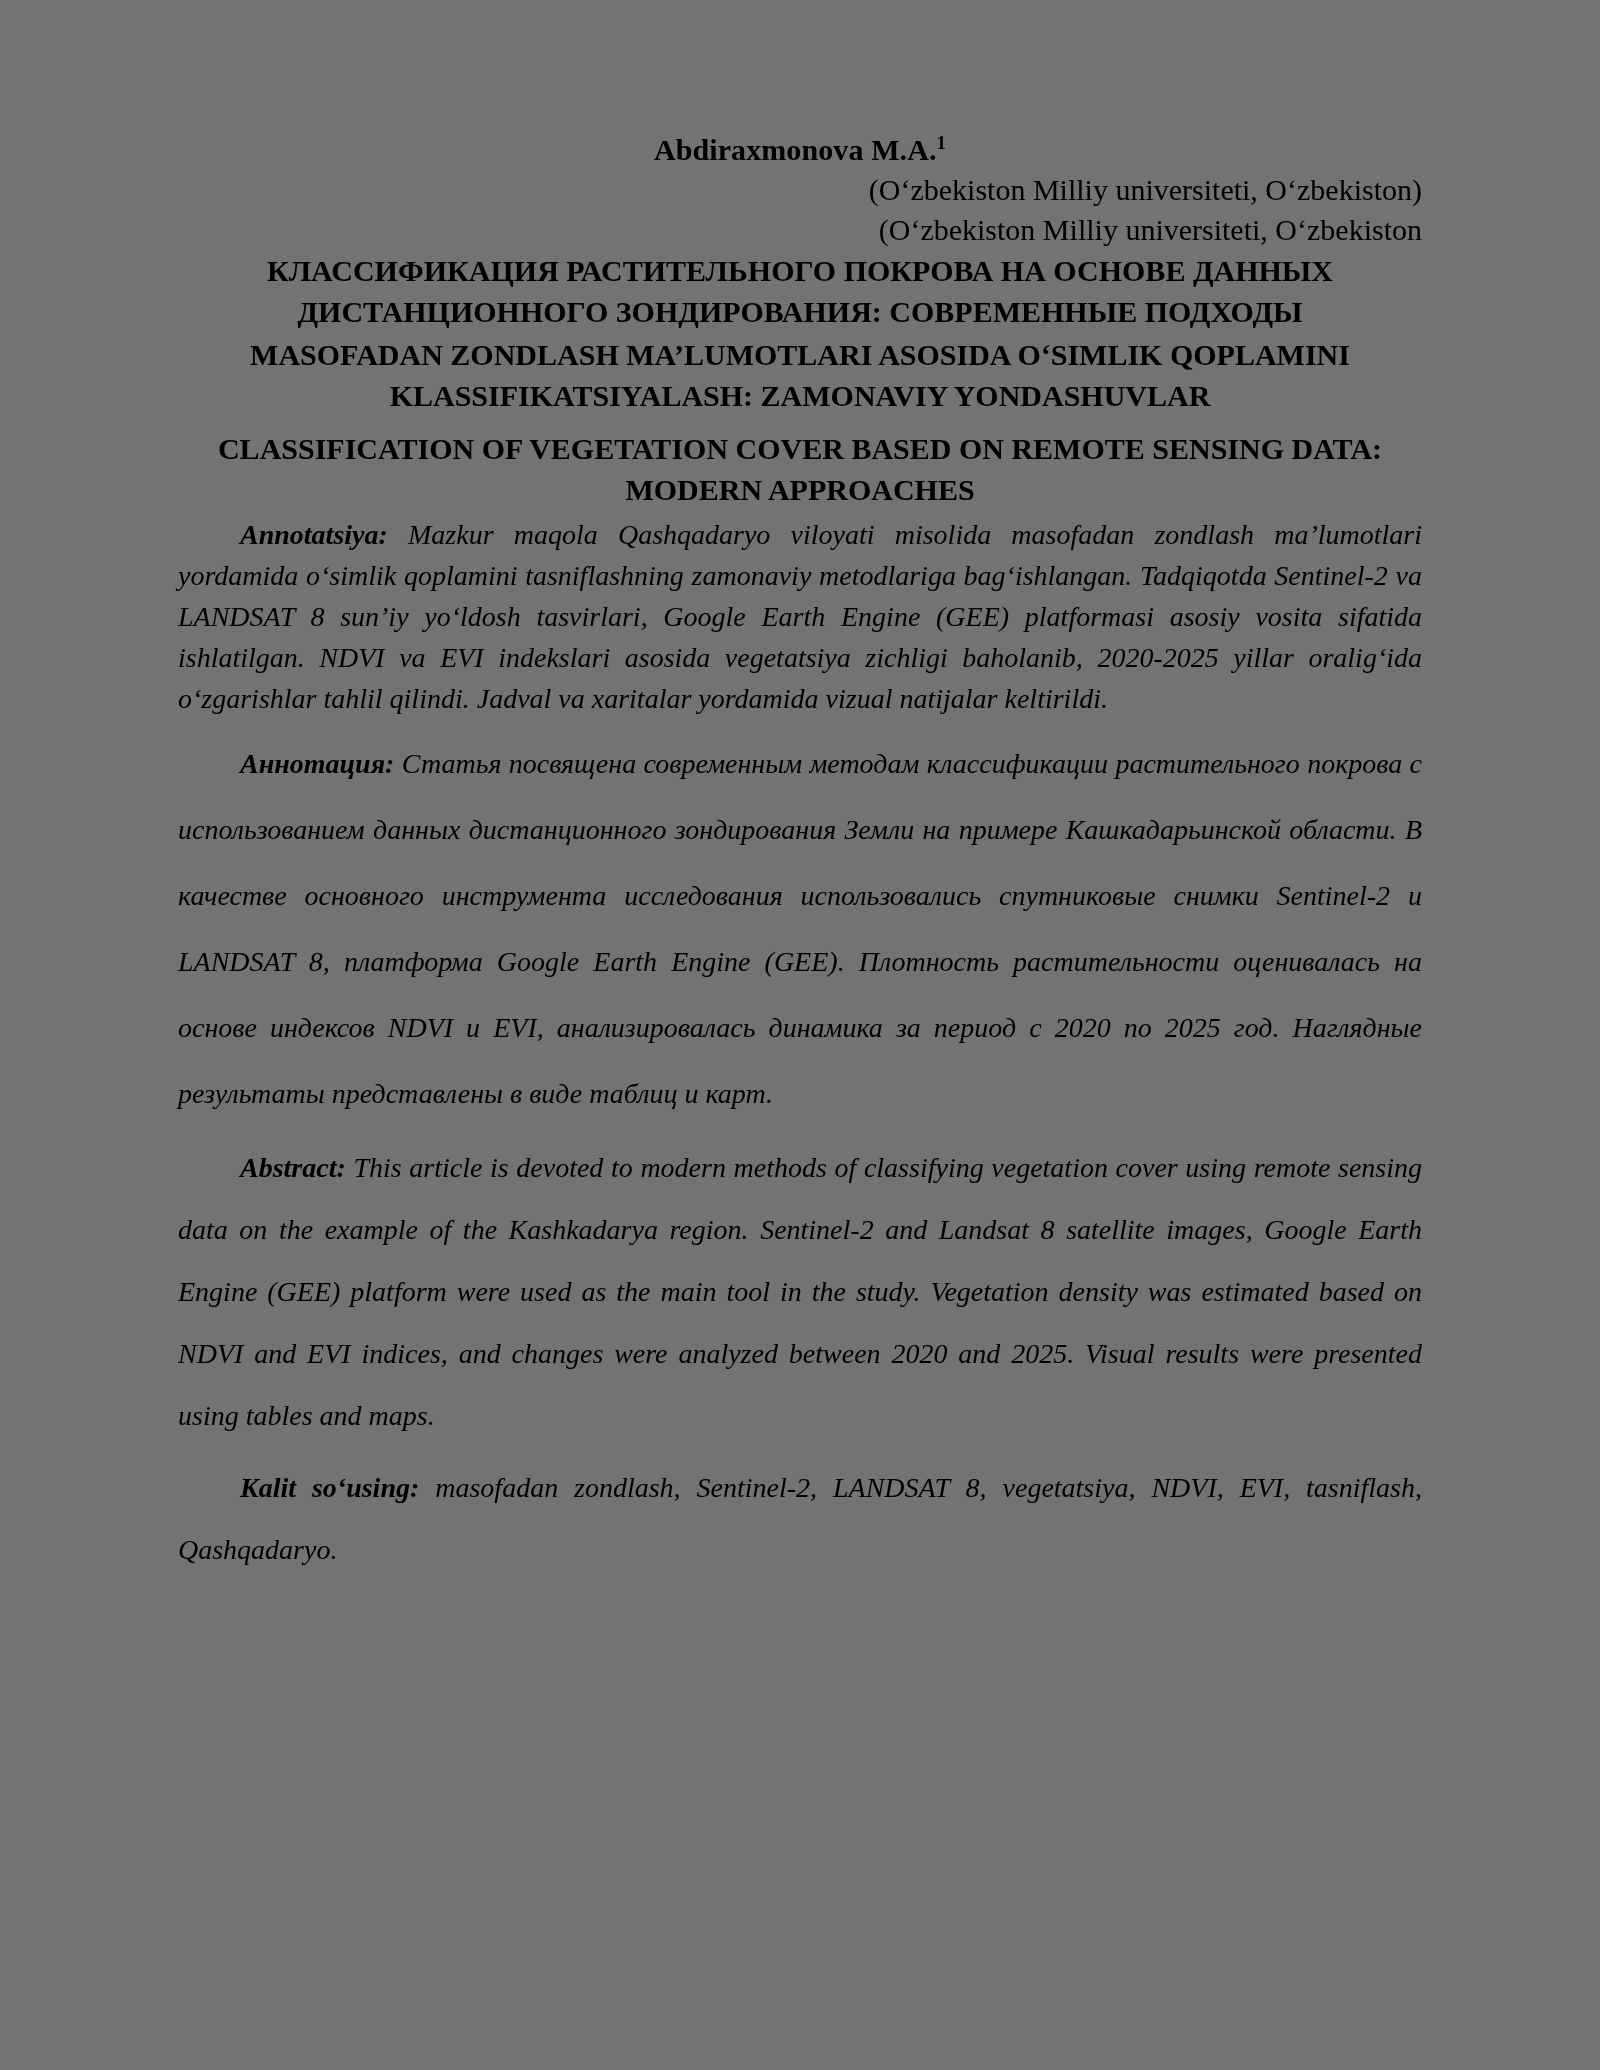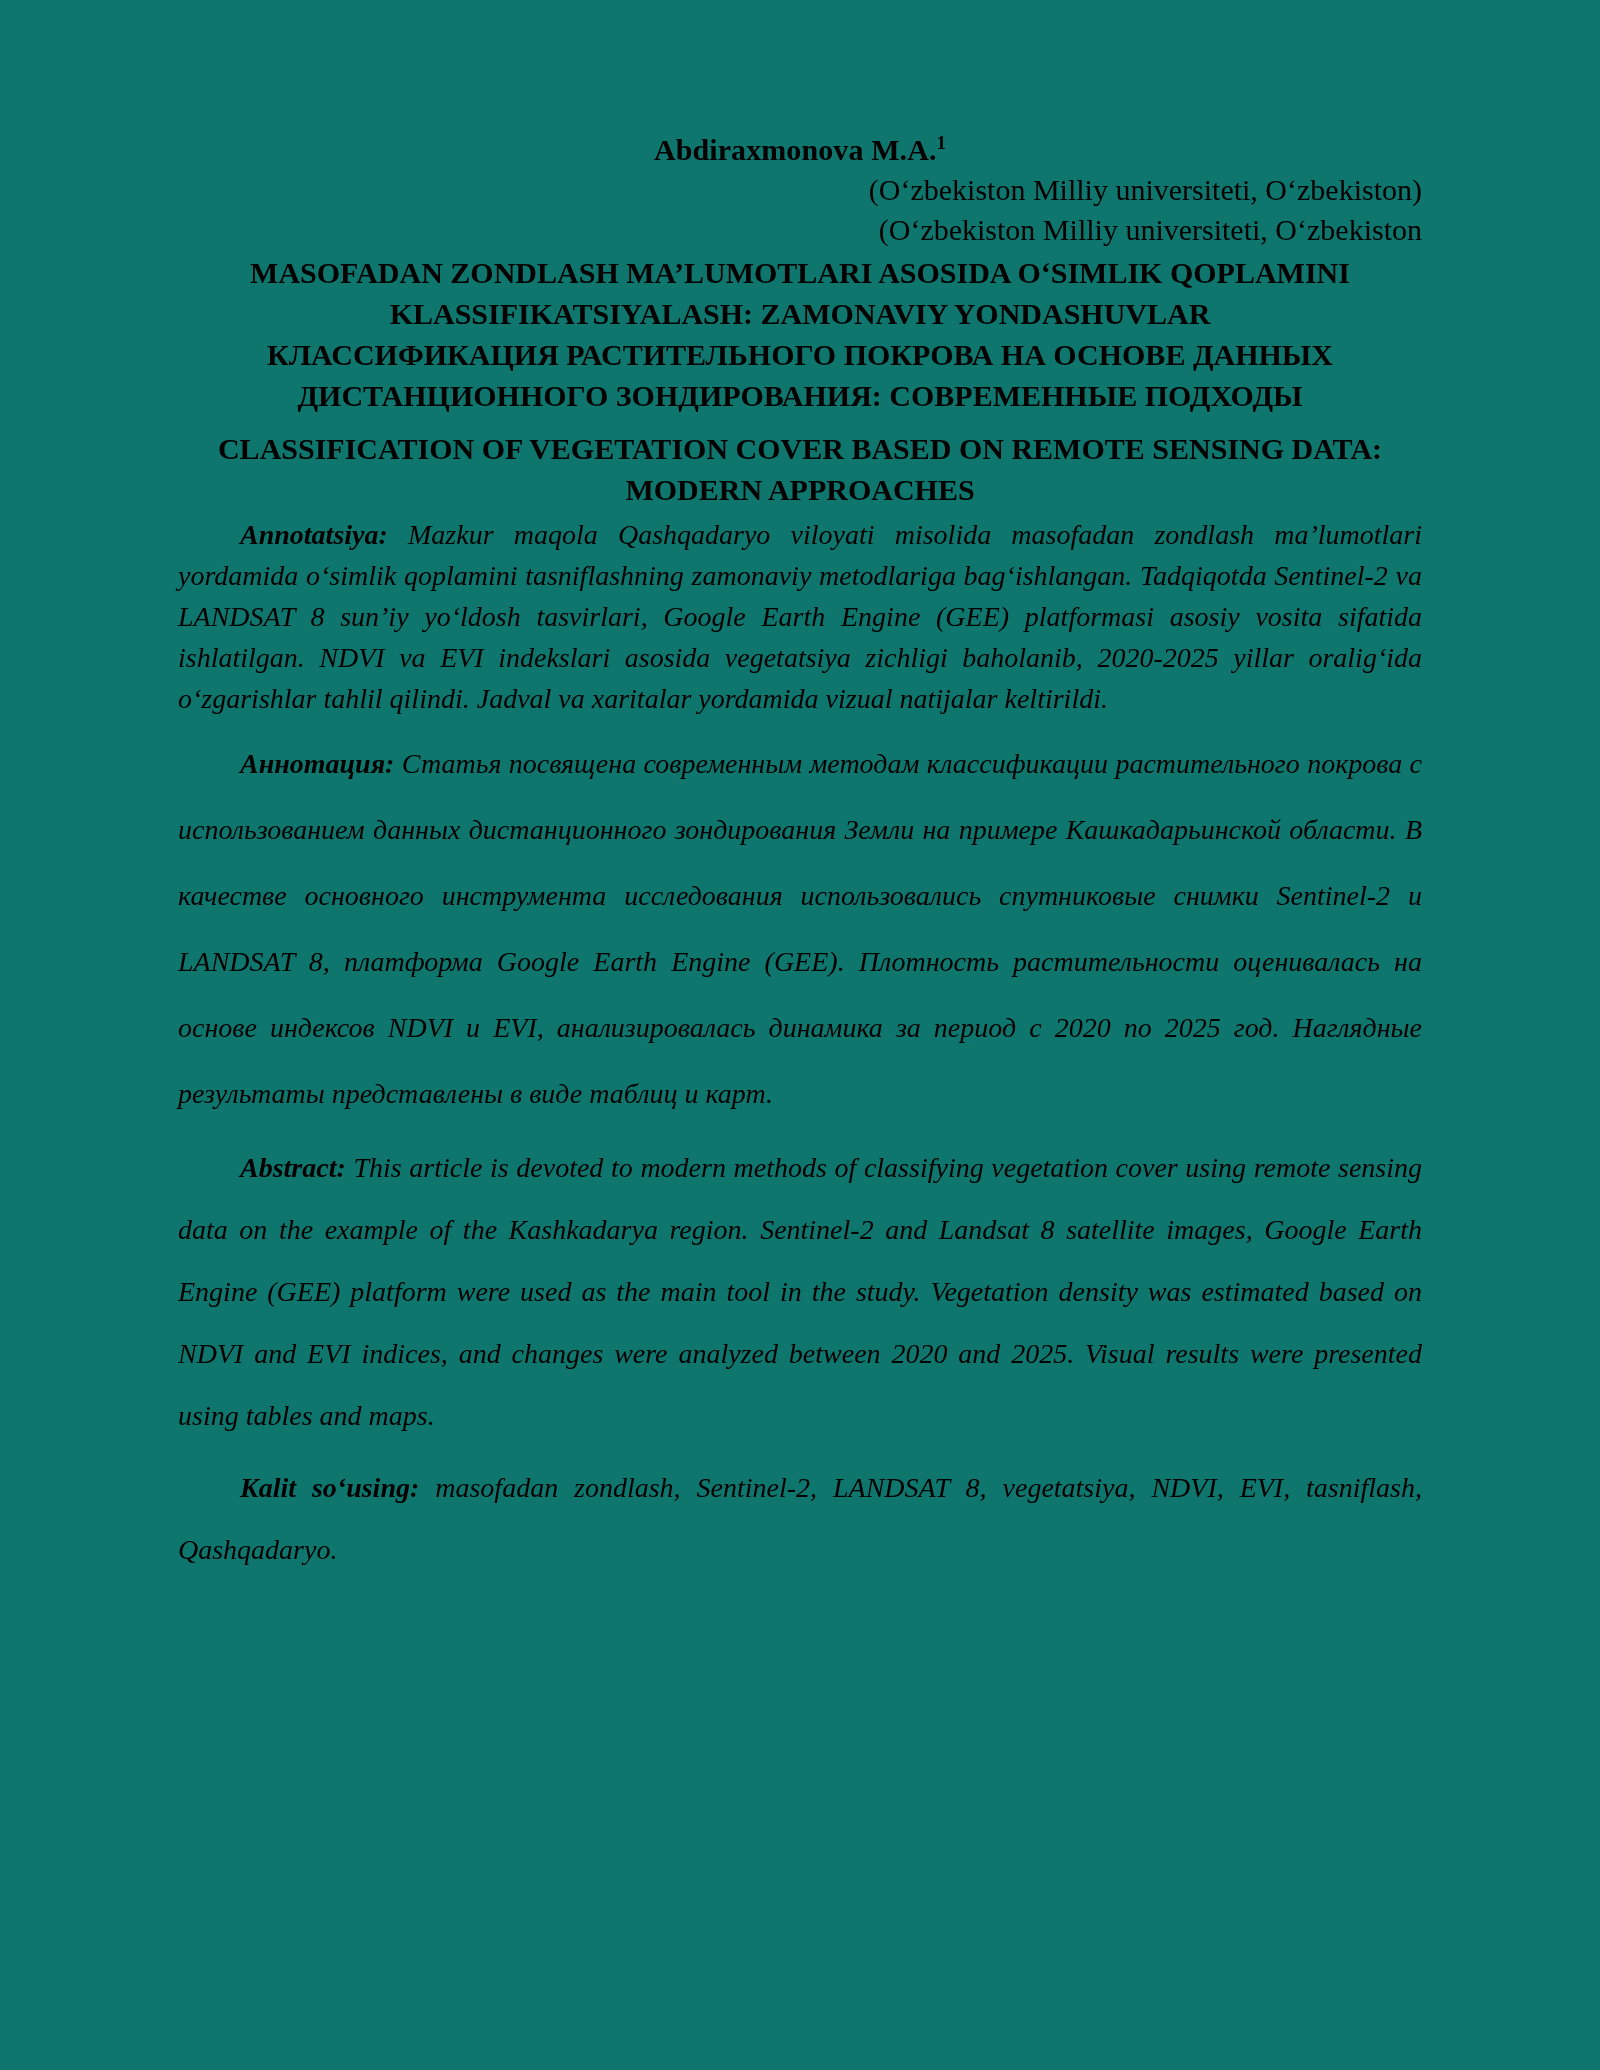--- a/index.html
+++ b/index.html
@@ -14,21 +14,21 @@
     font-family: "Liberation Serif", "DejaVu Serif", serif;
     color: #000000;
     -webkit-font-smoothing: antialiased;
   }
   .page {
     position: relative;
     width: 1600px;
     height: 2070px;
     box-sizing: border-box;
     padding: 8px;
-    background: #0f766e;
+    background: #737373;
     overflow: hidden;
   }
   .content {
     position: absolute;
     left: 178px;
     top: 130px;
     width: 1244px;
   }
 
   
@@ -127,22 +127,22 @@
 
 <div class="page">
 
   <div class="content">
 
     <p class="author-line"><span>Abdiraxmonova M.A.</span><sup class="fn">1</sup></p>
     <p class="affiliation-line">(O‘zbekiston Milliy universiteti, O‘zbekiston)</p>
 
     <p class="affiliation-line">(O‘zbekiston Milliy universiteti, O‘zbekiston</p>
 
+    <h1 class="doc-title title-ru">КЛАССИФИКАЦИЯ РАСТИТЕЛЬНОГО ПОКРОВА НА ОСНОВЕ ДАННЫХ ДИСТАНЦИОННОГО ЗОНДИРОВАНИЯ: СОВРЕМЕННЫЕ ПОДХОДЫ</h1>
     <h1 class="doc-title title-uz">MASOFADAN ZONDLASH MA’LUMOTLARI ASOSIDA O‘SIMLIK QOPLAMINI KLASSIFIKATSIYALASH: ZAMONAVIY YONDASHUVLAR</h1>
-    <h1 class="doc-title title-ru">КЛАССИФИКАЦИЯ РАСТИТЕЛЬНОГО ПОКРОВА НА ОСНОВЕ ДАННЫХ ДИСТАНЦИОННОГО ЗОНДИРОВАНИЯ: СОВРЕМЕННЫЕ ПОДХОДЫ</h1>
     <h1 class="doc-title title-en">CLASSIFICATION OF VEGETATION COVER BASED ON REMOTE SENSING DATA: MODERN APPROACHES</h1>
 
     <p class="abs abs-uz"><span class="lead">Annotatsiya:</span><span> Mazkur maqola Qashqadaryo viloyati misolida masofadan zondlash ma’lumotlari yordamida o‘simlik qoplamini tasniflashning zamonaviy metodlariga bag‘ishlangan. Tadqiqotda Sentinel-2 va LANDSAT 8 sun’iy yo‘ldosh tasvirlari, Google Earth Engine (GEE) platformasi asosiy vosita sifatida ishlatilgan. NDVI va EVI indekslari asosida vegetatsiya zichligi baholanib, 2020-2025 yillar oralig‘ida o‘zgarishlar tahlil qilindi. Jadval va xaritalar yordamida vizual natijalar keltirildi.</span></p>
 
     <p class="abs abs-ru"><span class="lead">Аннотация:</span><span> Статья посвящена современным методам классификации растительного покрова с использованием данных дистанционного зондирования Земли  на примере Кашкадарьинской области. В качестве основного инструмента исследования использовались спутниковые снимки Sentinel-2 и LANDSAT 8, платформа Google Earth Engine (GEE). Плотность растительности оценивалась на основе индексов NDVI и EVI, анализировалась динамика за период с 2020 по 2025 год. Наглядные результаты представлены в виде таблиц и карт.</span></p>
 
     <p class="abs abs-en"><span class="lead">Abstract:</span><span> This article is devoted to modern methods of classifying vegetation cover using remote sensing  data on the example of the Kashkadarya region. Sentinel-2 and Landsat 8 satellite images, Google Earth Engine (GEE) platform were used as the main tool in the study. Vegetation density was estimated based on NDVI and EVI indices, and changes were analyzed between 2020 and 2025. Visual results were presented using tables and maps.</span></p>
 
     <p class="abs abs-kw"><span class="lead">Kalit so‘using:</span><span> masofadan zondlash, Sentinel-2, LANDSAT 8, vegetatsiya, NDVI, EVI, tasniflash, Qashqadaryo.</span></p>
 

